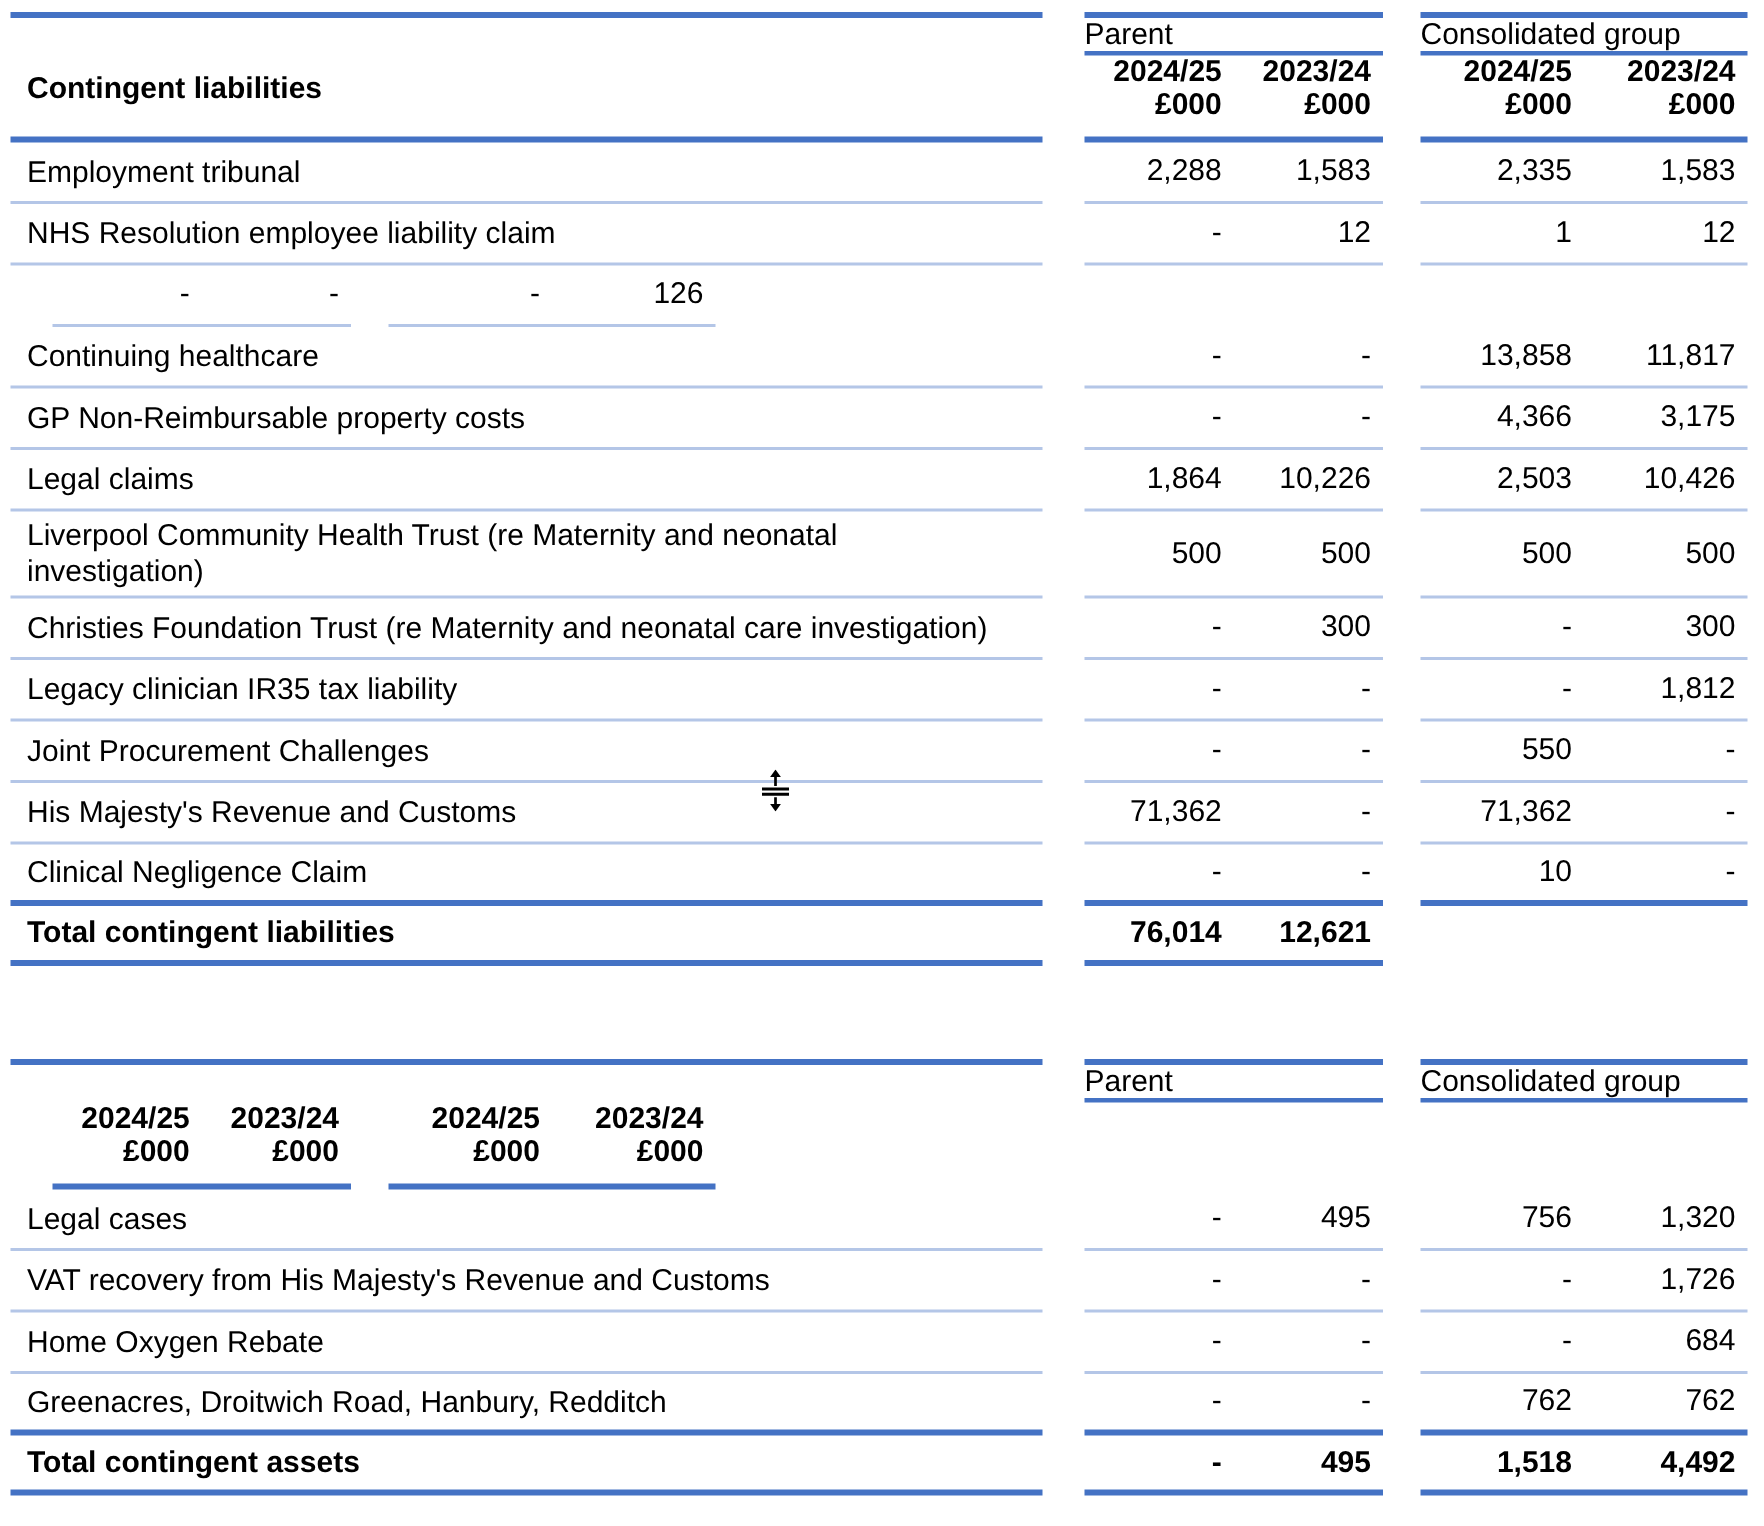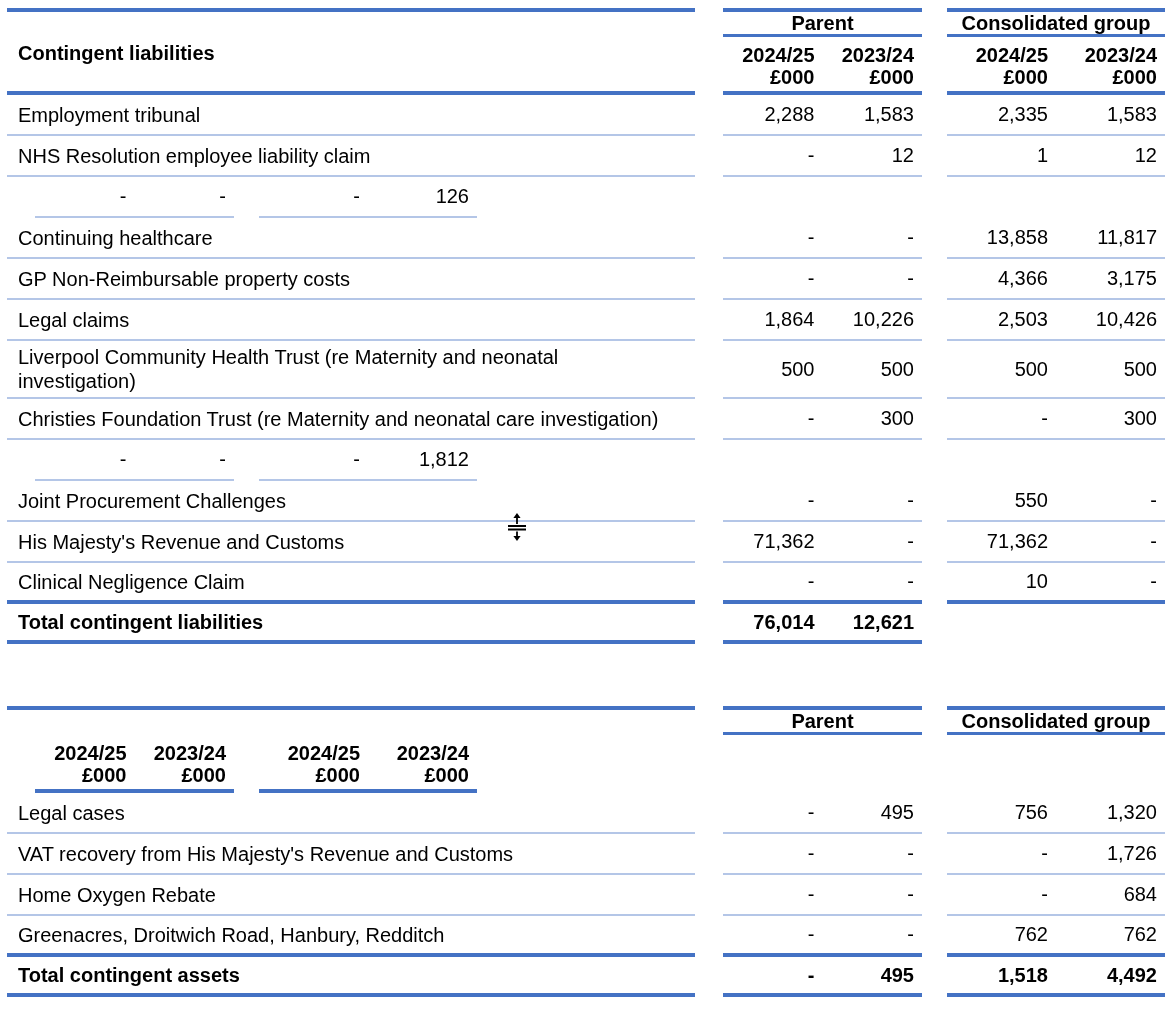--- a/index.html
+++ b/index.html
@@ -27,29 +27,29 @@
   .s1 { width: 218px; }
 
   
   .rt  { border-top: 4px solid #4472C4; }
   .rm3 { border-bottom: 3px solid #4472C4; }
   .hb  { border-bottom: 4px solid #4472C4; }
   .lb  { border-bottom: 2px solid #B4C6E7; }
 
   
   .thead-a { height: 29px; }
-  .thead-a .ghead { align-items: center; justify-content: center; font-weight: 700; }
+  .thead-a .ghead { align-items: center; justify-content: flex-start; font-weight: 400; }
   .thead-a .ghx { line-height: 20px; }
 
   .thead-b { height: 58px; }
-  .head-label { align-items: flex-start; font-weight: 700; padding-bottom: 14px; }
+  .head-label { align-items: center; font-weight: 700; padding-bottom: 14px; }
 
   .cell { flex: 1 1 0; display: flex; min-width: 0; }
   .cell.ch {
-    flex-direction: column; justify-content: flex-end; align-items: flex-end;
+    flex-direction: column; align-items: flex-end;
     font-weight: 700; padding: 0 8px 3px 0; line-height: 22px; text-align: right;
   }
   .cell.num { justify-content: flex-end; align-items: center; padding-right: 8px; text-align: right; }
 
   
   .drow { min-height: 41px; }
   .rlx { max-width: 652px; line-height: 24px; }
 
   
   .trowl { height: 40px; }
@@ -222,20 +222,23 @@
           <div class="cell num">300</div>
         </div>
         <div class="g2"></div>
         <div class="sec s1 lb">
           <div class="cell num">-</div>
           <div class="cell num">300</div>
         </div>
         <div class="rm"></div>
       </div>
       <div class="trow drow">
+        <div class="c-label lb">
+          <div class="rlx">Legacy clinician IR35 tax liability</div>
+        </div>
         <div class="g1"></div>
         <div class="sec s0 lb">
           <div class="cell num">-</div>
           <div class="cell num">-</div>
         </div>
         <div class="g2"></div>
         <div class="sec s1 lb">
           <div class="cell num">-</div>
           <div class="cell num">1,812</div>
         </div>

